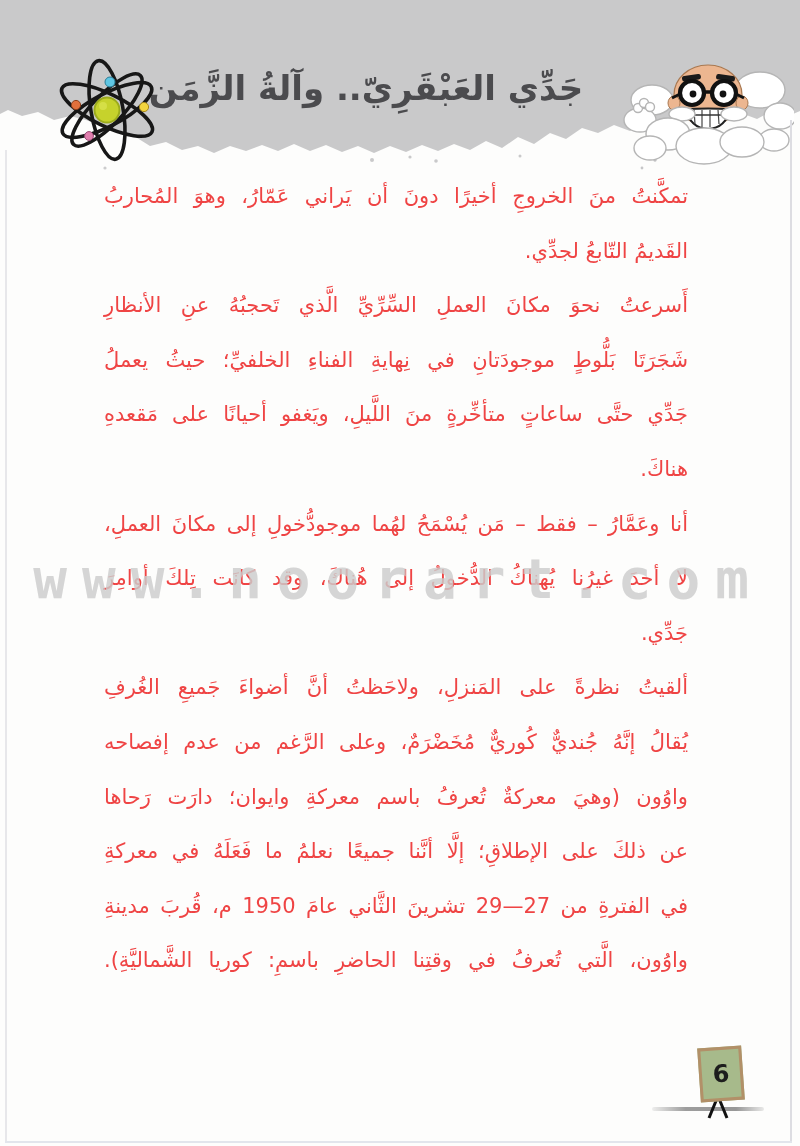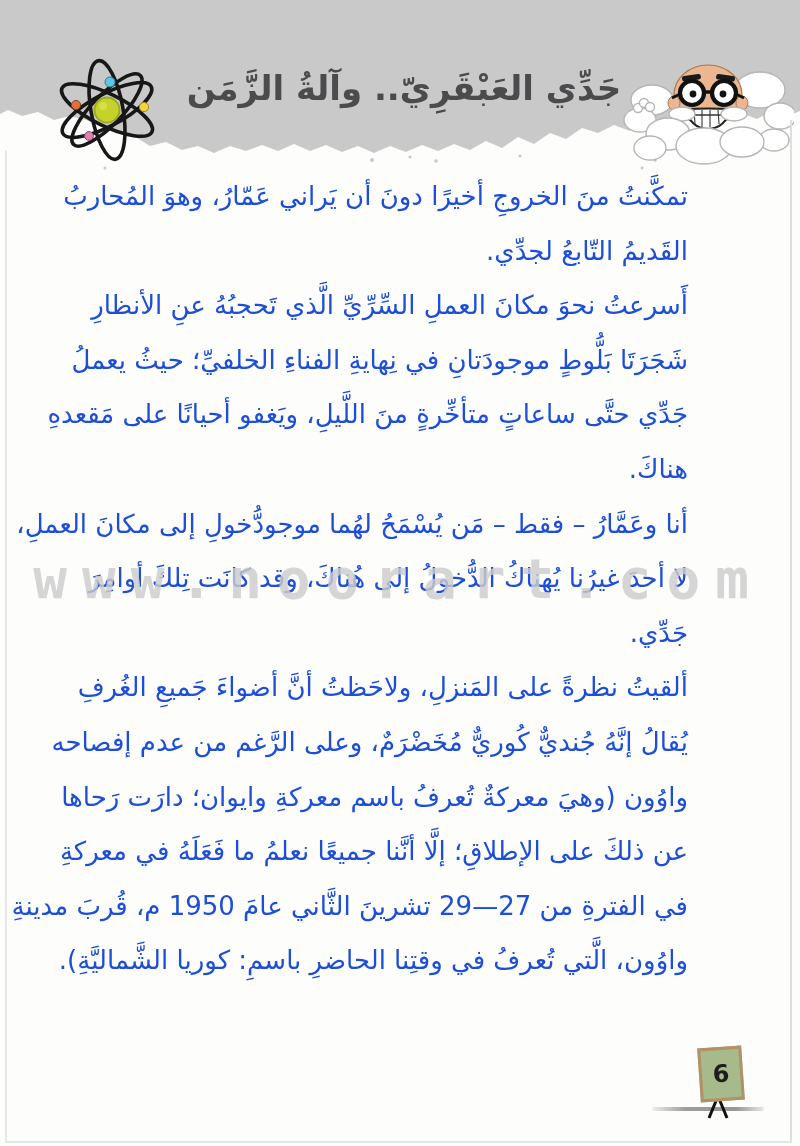--- a/index.html
+++ b/index.html
@@ -9,31 +9,31 @@
   }
   
   .edge-left{position:absolute;left:5px;top:150px;bottom:3px;width:2px;background:#e7e7ea;}
   .edge-right{position:absolute;right:8px;top:120px;bottom:3px;width:2px;background:#dddde2;}
   .edge-bottom{position:absolute;left:5px;right:8px;bottom:3px;height:2px;background:#e2e5ec;}
 
   
   #header-banner{position:absolute;left:0;top:0;width:800px;height:170px;}
   #page-title{
     position:absolute;left:0;top:68px;width:732px;text-align:center;
-    direction:rtl;font-size:34px;font-weight:bold;color:#4b4b4e;letter-spacing:0;padding-left:38px;
+    direction:rtl;font-size:34px;font-weight:bold;color:#4b4b4e;letter-spacing:0;
   }
 
   
   #atom-art{position:absolute;left:45px;top:48px;width:120px;height:120px;}
   #grandpa-art{position:absolute;left:622px;top:48px;width:172px;height:122px;}
 
   
   #text-block{
     position:absolute;left:104px;top:169px;width:584px;
-    direction:rtl;color:#1d4ed8;font-size:26px;
+    direction:rtl;color:#ef4444;font-size:21px;
   }
   .bline{
     height:54.6px;line-height:54.6px;white-space:nowrap;
     text-align:justify;text-align-last:justify;
   }
   .bline.pend{text-align:right;text-align-last:right;white-space:normal;}
 
   
   #watermark{
     position:absolute;left:4px;top:548px;width:760px;height:62px;

